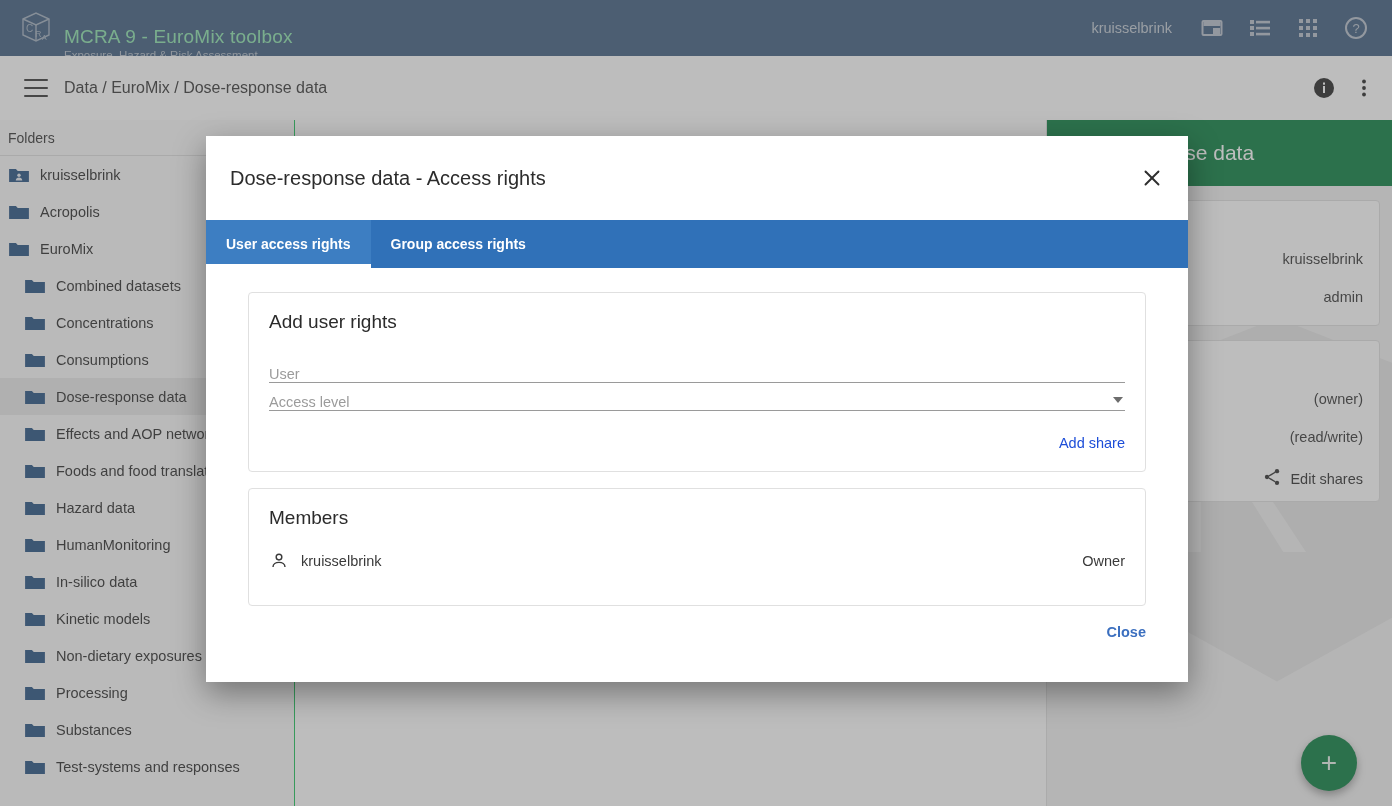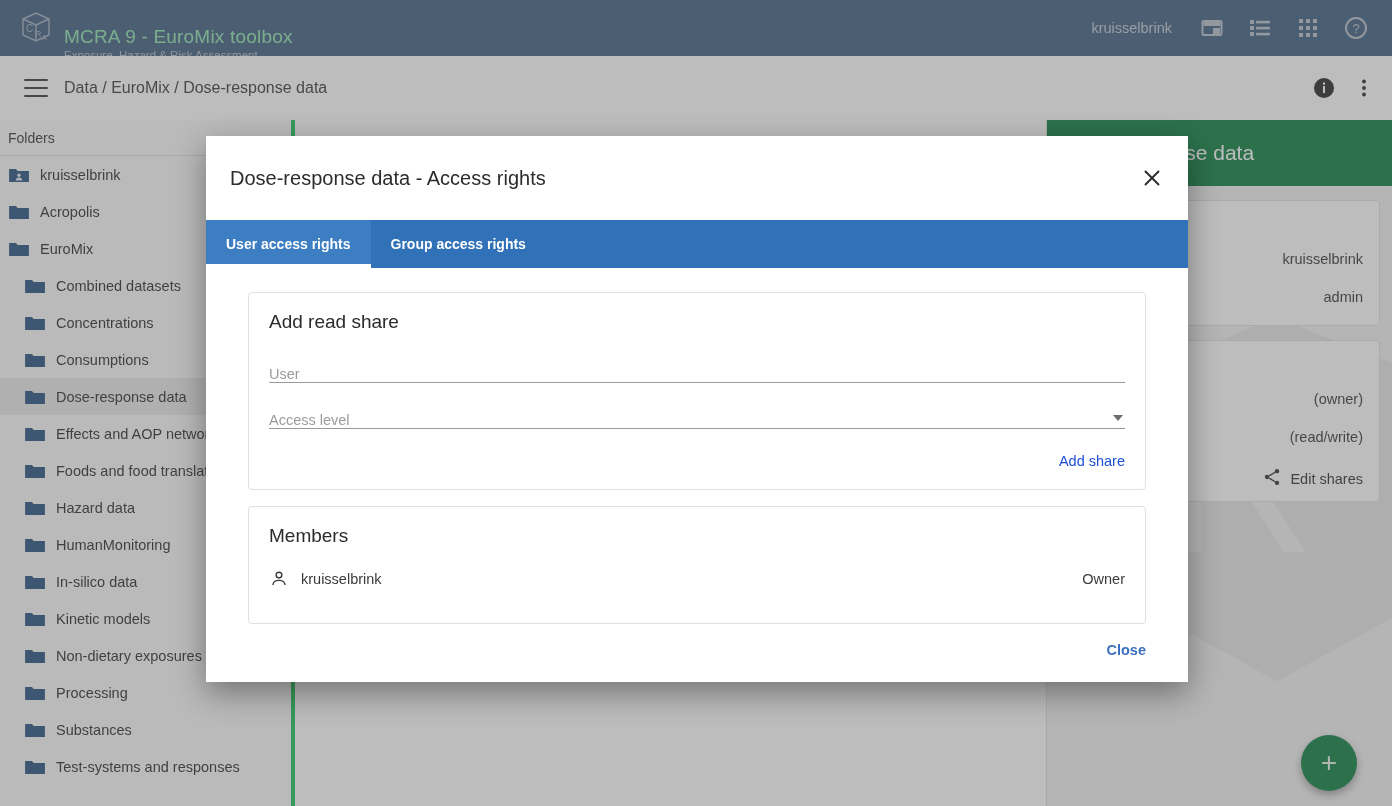--- a/index.html
+++ b/index.html
@@ -38,21 +38,21 @@
   .hamburger { width: 24px; height: 18px; margin: 0 16px 0 8px; flex: 0 0 auto; }
   .hamburger span { display: block; height: 2px; background: #3b3b3b; margin-bottom: 6px; border-radius: 1px;}
   .hamburger span:last-child { margin-bottom: 0; }
   .crumb { font-size: 16px; color: #3c3c3c; }
   .toolbar-spacer { flex: 1 1 auto; }
   .toolbar-icons { display: flex; align-items: center; gap: 16px; }
 
   
   .sidebar {
     position: absolute; left: 0; top: 120px; width: 295px; height: 686px;
-    background: #fafafa; border-right: 4px solid #22c55e;
+    background: #fafafa; border-right: 1px solid #22c55e;
   }
   .sidebar-head {
     height: 36px; display: flex; align-items: center; padding-left: 8px;
     font-size: 14px; color: #3a3a3a; border-bottom: 1px solid #e0e0e0;
   }
   .folder-row {
     height: 37px; display: flex; align-items: center; gap: 10px;
     padding-left: 8px; font-size: 14.5px; color: #303030; cursor: pointer;
     white-space: nowrap;
   }
@@ -133,21 +133,21 @@
   .tab.active::after {
     content: ""; position: absolute; left: 0; right: 0; bottom: 0;
     height: 4px; background: #ffffff;
   }
 
   .dlg-body { padding: 24px 42px 0 42px; }
   .card { border: 1px solid #e0e0e0; border-radius: 4px; background: #fff; }
   .card-pad { padding: 18px 20px 20px 20px; }
   .card-title { font-size: 19px; color: #2b2b2b; margin-bottom: 22px; }
 
-  .field { position: relative; margin-bottom: 18px; }
+  .field { position: relative; }
   .field .line { border-bottom: 1px solid #9a9a9a; height: 28px; display:flex; align-items:flex-end;}
   .field .lbl { font-size: 14.5px; color: #9b9b9b; }
   .caret { position: absolute; right: 2px; bottom: 8px; width:0; height:0;
     border-left: 5px solid transparent; border-right: 5px solid transparent;
     border-top: 6px solid #6d6d6d; }
   .add-share-row { display: flex; justify-content: flex-end; margin-top: 24px; }
   .add-share { font-size: 14.5px; color: #1d4ed8; cursor: default; }
 
   .member-row { display: flex; align-items: center; font-size: 14.5px; color: #3a3a3a; }
   .member-row .name { margin-left: 12px; }
@@ -437,21 +437,21 @@
         <span>User access rights</span>
       </div>
       <div class="tab">
         <span>Group access rights</span>
       </div>
     </div>
 
     <div class="dlg-body">
       <div class="card">
         <div class="card-pad">
-          <div class="card-title">Add read share</div>
+          <div class="card-title">Add user rights</div>
 
           <div class="field">
             <div class="line">
               <span class="lbl">User</span>
             </div>
           </div>
 
           <div class="field">
             <div class="line">
               <span class="lbl">Access level</span>

